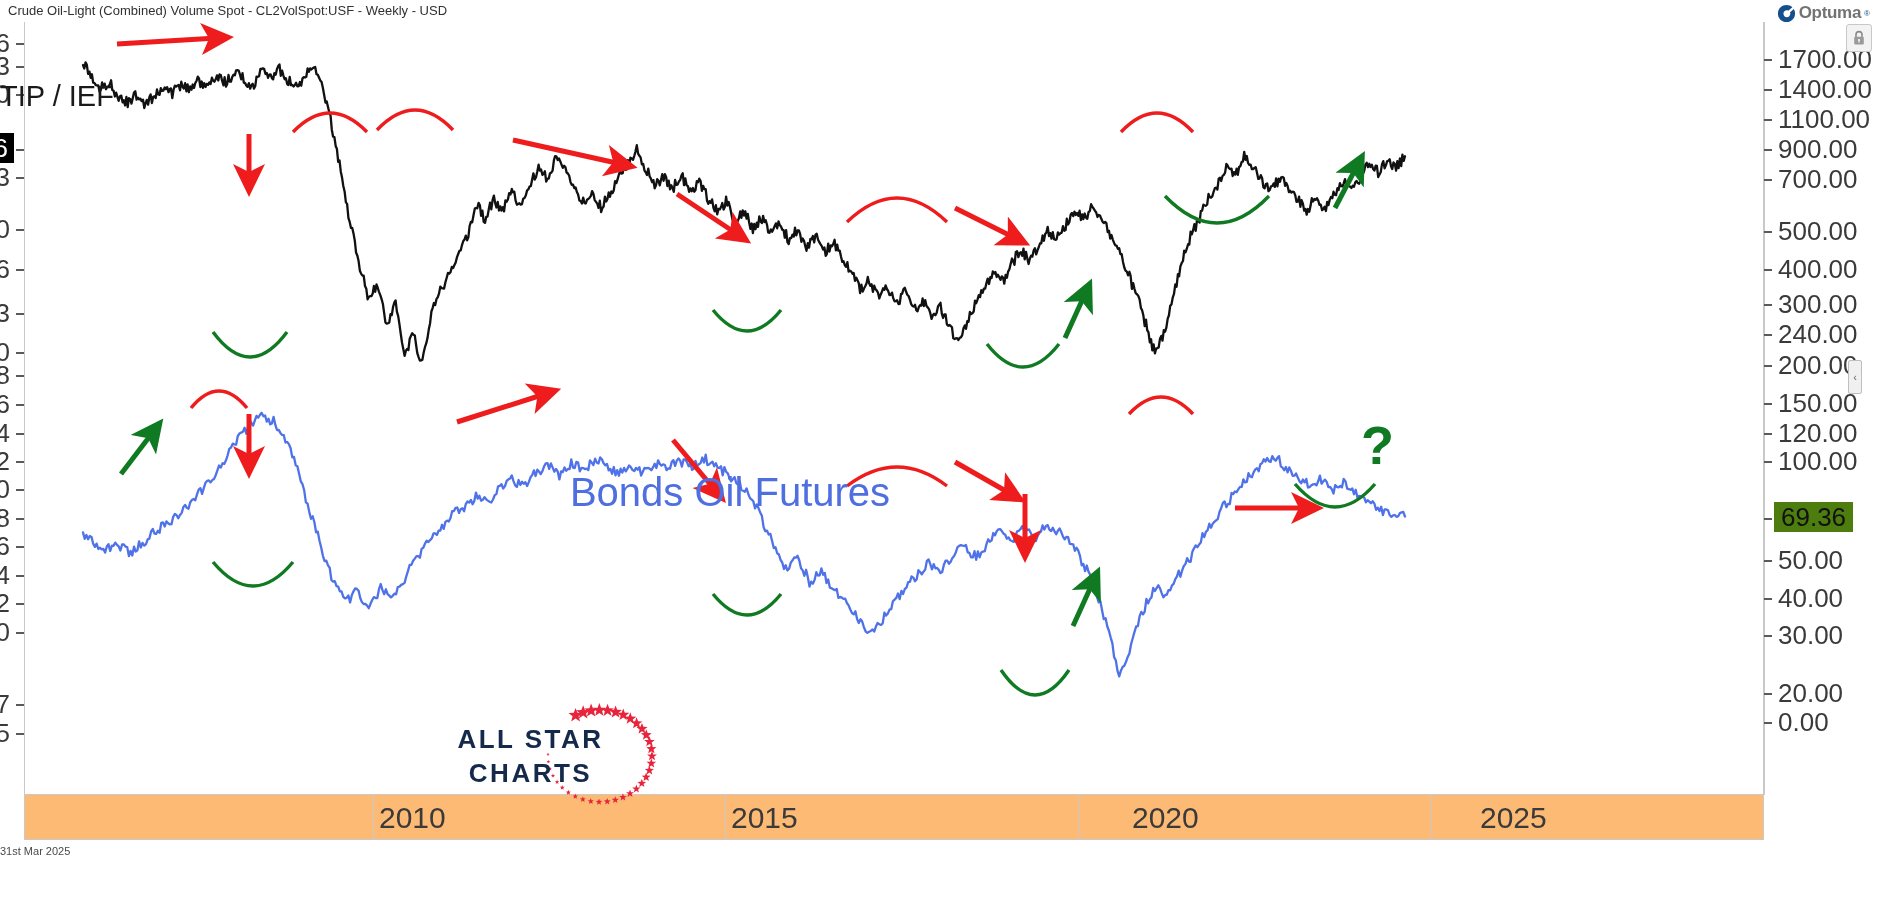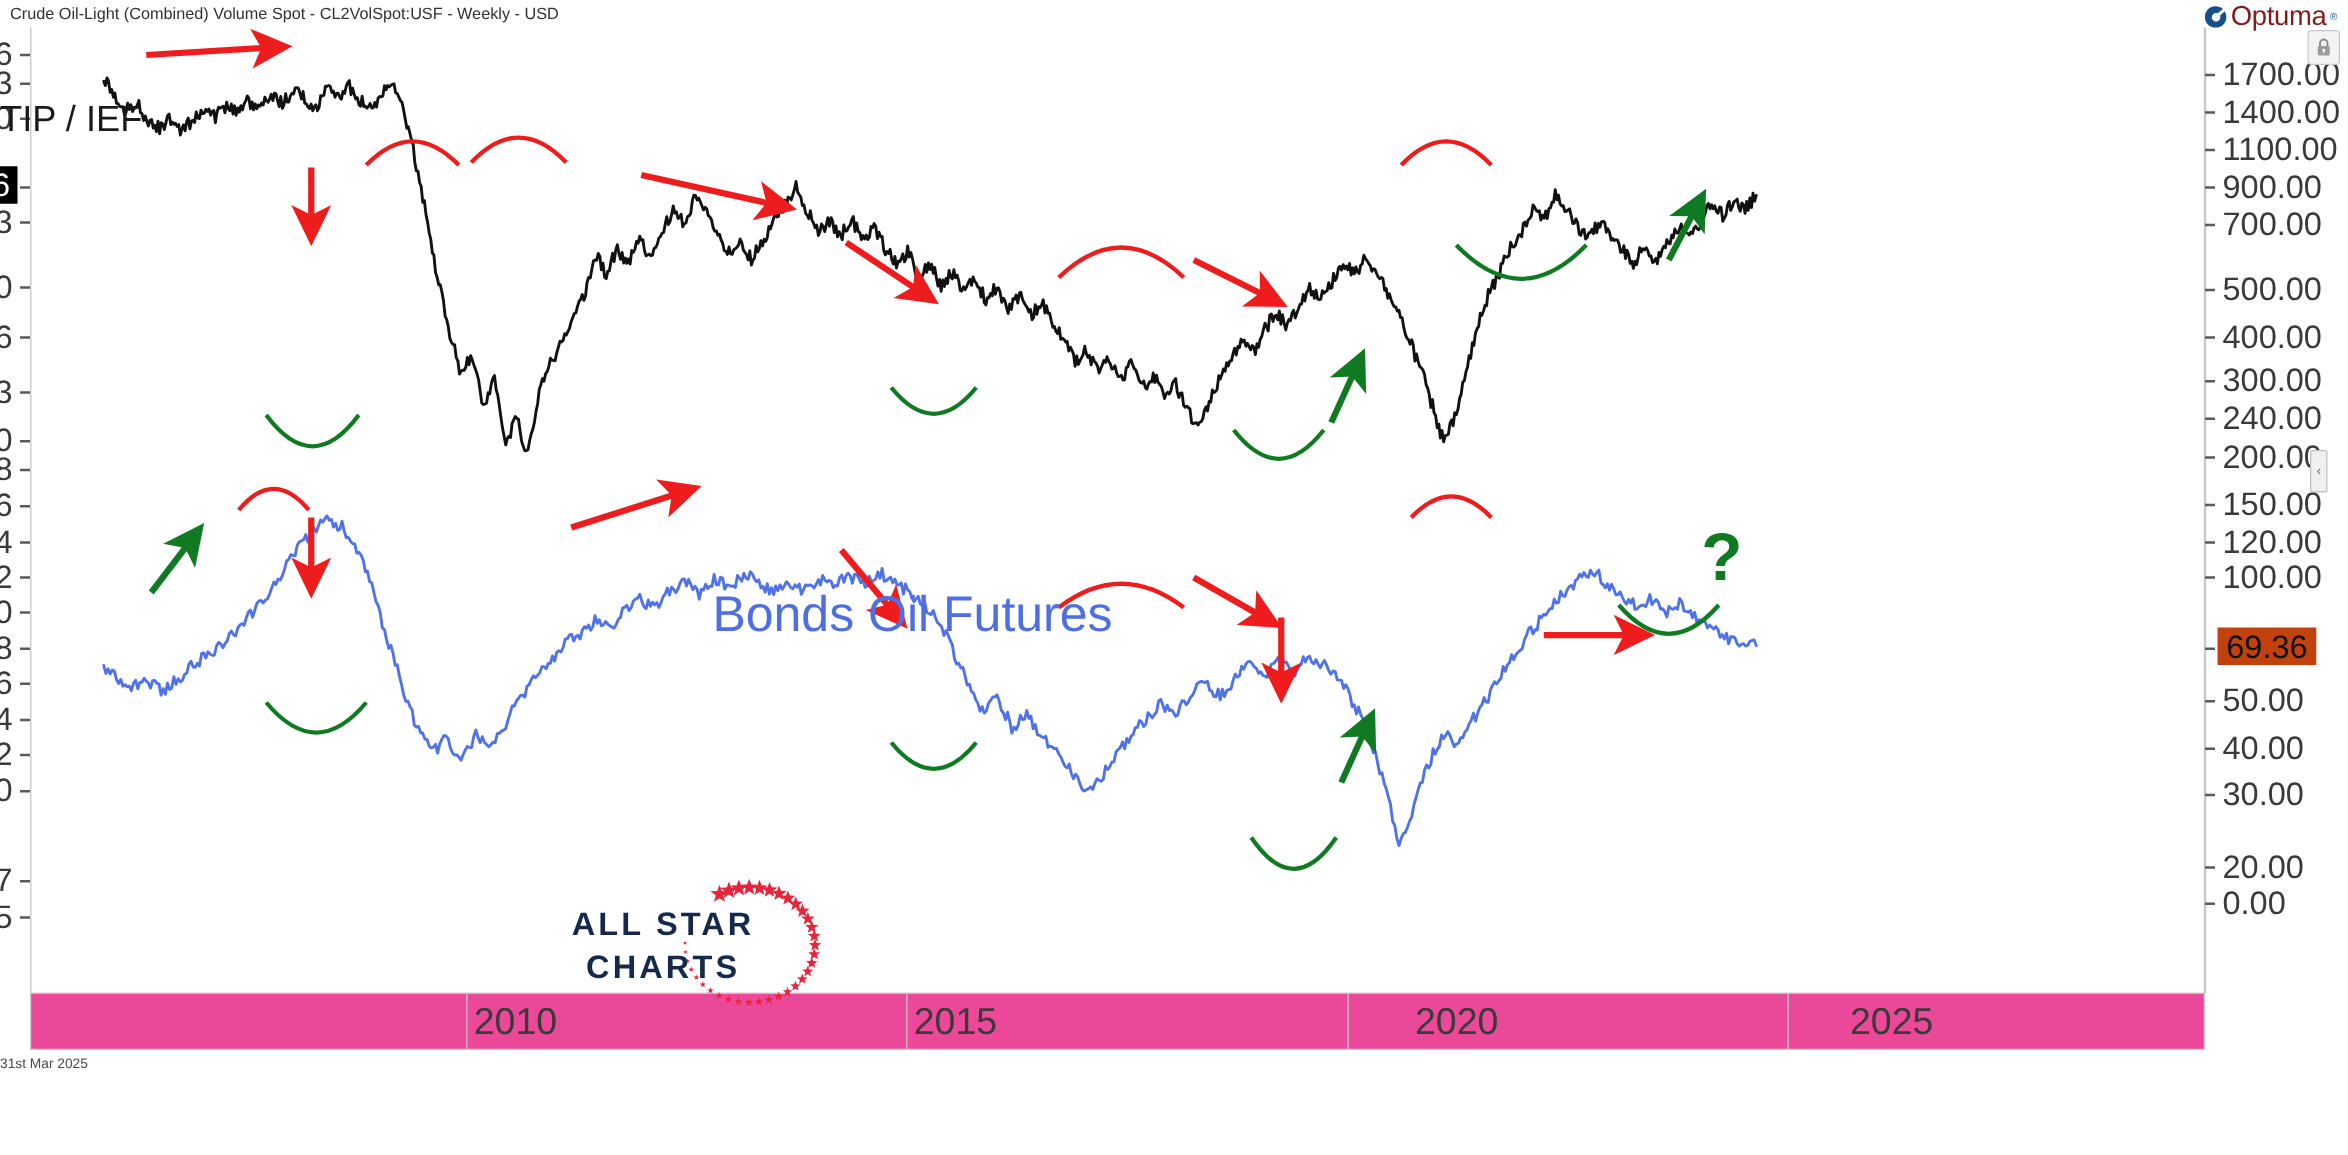--- a/index.html
+++ b/index.html
@@ -17,39 +17,39 @@
     position: absolute; left: 0; top: 0; width: 1878px; height: 22px;
     font-size: 13px; color: #33312f; padding-left: 8px; line-height: 22px;
     white-space: nowrap; z-index: 30;
   }
   .optuma-brand {
     position: absolute; right: 8px; top: 2px; height: 22px;
     display: flex; align-items: center; gap: 3px; z-index: 40;
   }
   .optuma-mark { width: 19px; height: 19px; }
   .optuma-word {
-    font-size: 22px; font-weight: normal; color: #7f1d1d; letter-spacing: -0.3px;
+    font-size: 17px; font-weight: bold; color: #737373; letter-spacing: -0.3px;
   }
   .optuma-tm { font-size: 8px; color: #15508c; vertical-align: super; }
   .lock-box {
     position: absolute; right: 6px; top: 24px; width: 26px; height: 28px;
     background: #f3f3f3; border: 1px solid #c8c8c8; border-radius: 3px;
     display: flex; align-items: center; justify-content: center; z-index: 40;
   }
 
   
   .plot-frame {
     position: absolute; left: 24px; top: 22px;
     width: 1740px; height: 773px;
     border: 1px solid #c9c9c9; border-top: none;
     background: #fff;
   }
   .xaxis-band {
     position: absolute; left: 24px; top: 795px; width: 1740px; height: 45px;
-    border: 1px solid #c9c9c9; border-top: none; background: #ec4899;
+    border: 1px solid #c9c9c9; border-top: none; background: #fdba74;
   }
   .xtick-sep {
     position: absolute; top: 0; width: 1px; height: 45px; background: #c9c9c9;
   }
   .xtick-label {
     position: absolute; top: 6px; font-size: 30px; color: #3a3a3a;
     line-height: 34px; padding-left: 6px; white-space: nowrap;
   }
   .footer-date {
     position: absolute; left: 0; top: 845px; width: 1878px;
@@ -65,21 +65,21 @@
 
   .y-left .lbl  { right: 14px; top: -14px; text-align: right; }
   .y-left .dash { right: 0px; top: -1px; }
   .y-right .lbl { left: 14px; top: -14px; }
   .y-right .dash{ left: 0px; top: -1px; }
 
   .ytick.hl-dark .lbl {
     background: #000; color: #fff; padding: 2px 6px; top: -17px; right: 10px;
   }
   .ytick.hl-blue .lbl {
-    background: #c2410c; color: #111; padding: 2px 7px; top: -17px; left: 10px;
+    background: #4d7c0f; color: #111; padding: 2px 7px; top: -17px; left: 10px;
   }
 
   .axis-left-rule {
     position: absolute; left: 24px; top: 22px; width: 1px; height: 773px;
     background: #c9c9c9;
   }
   .axis-right-rule {
     position: absolute; left: 1764px; top: 22px; width: 1px; height: 773px;
     background: #c9c9c9;
   }

